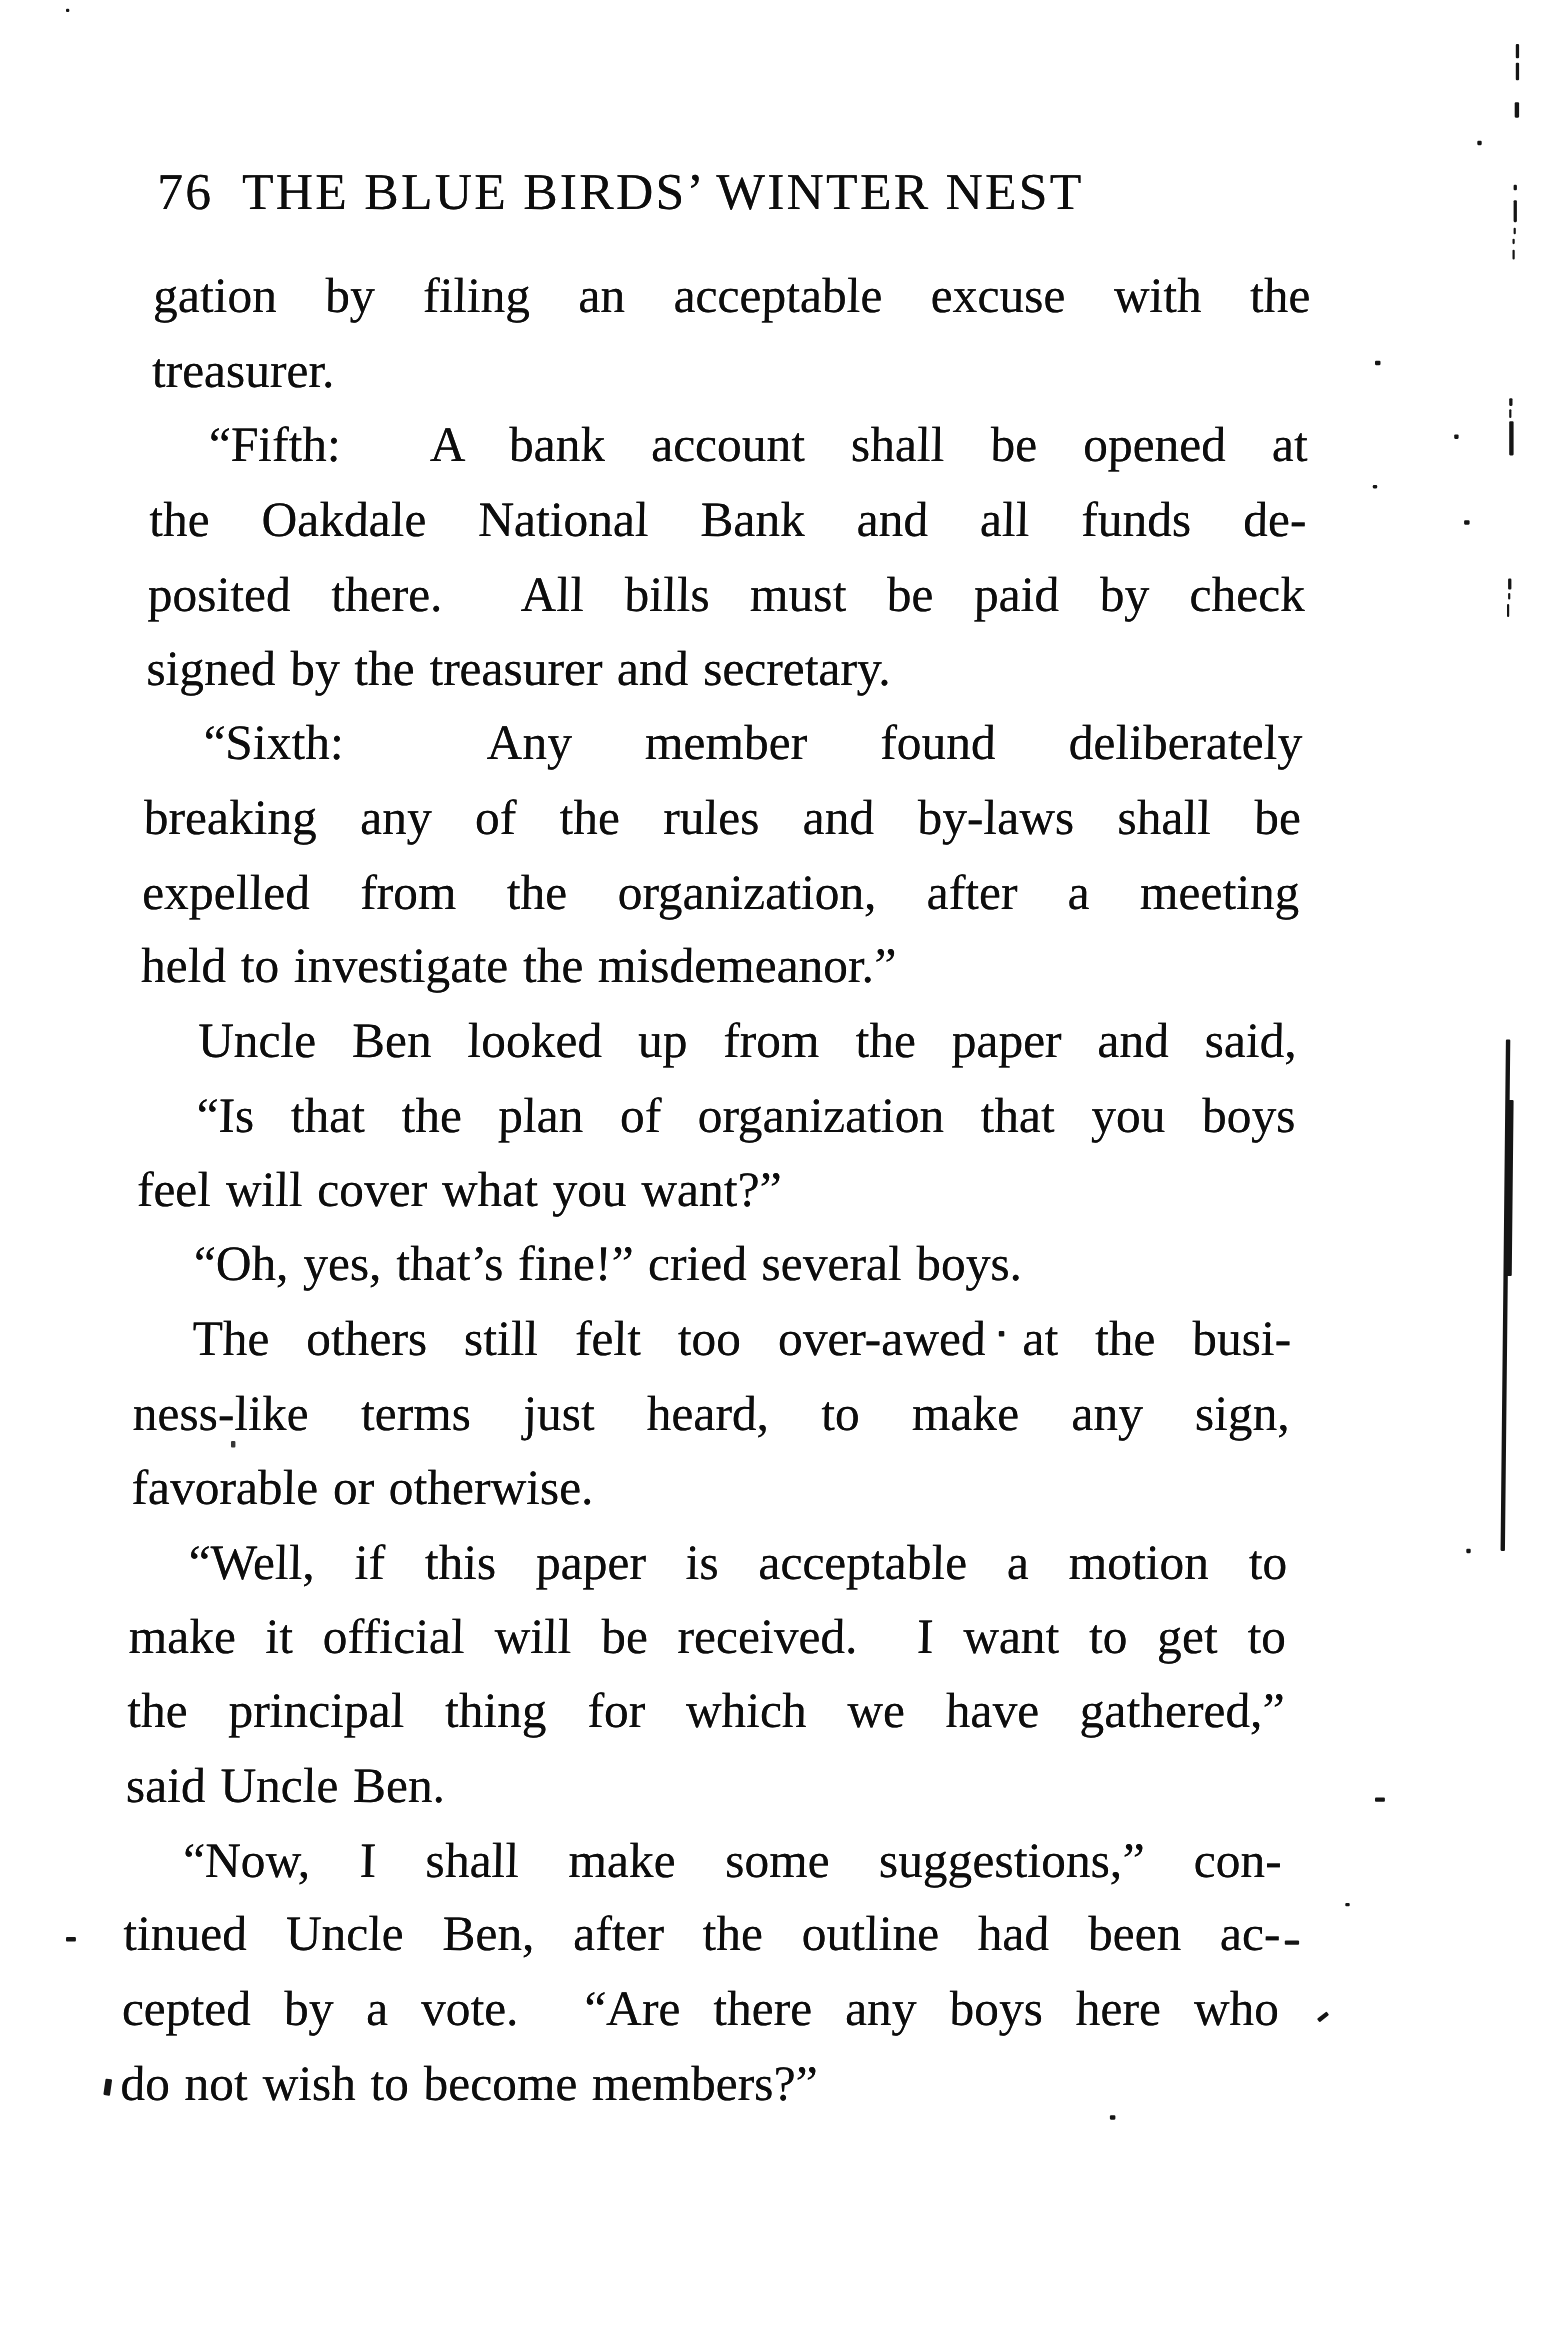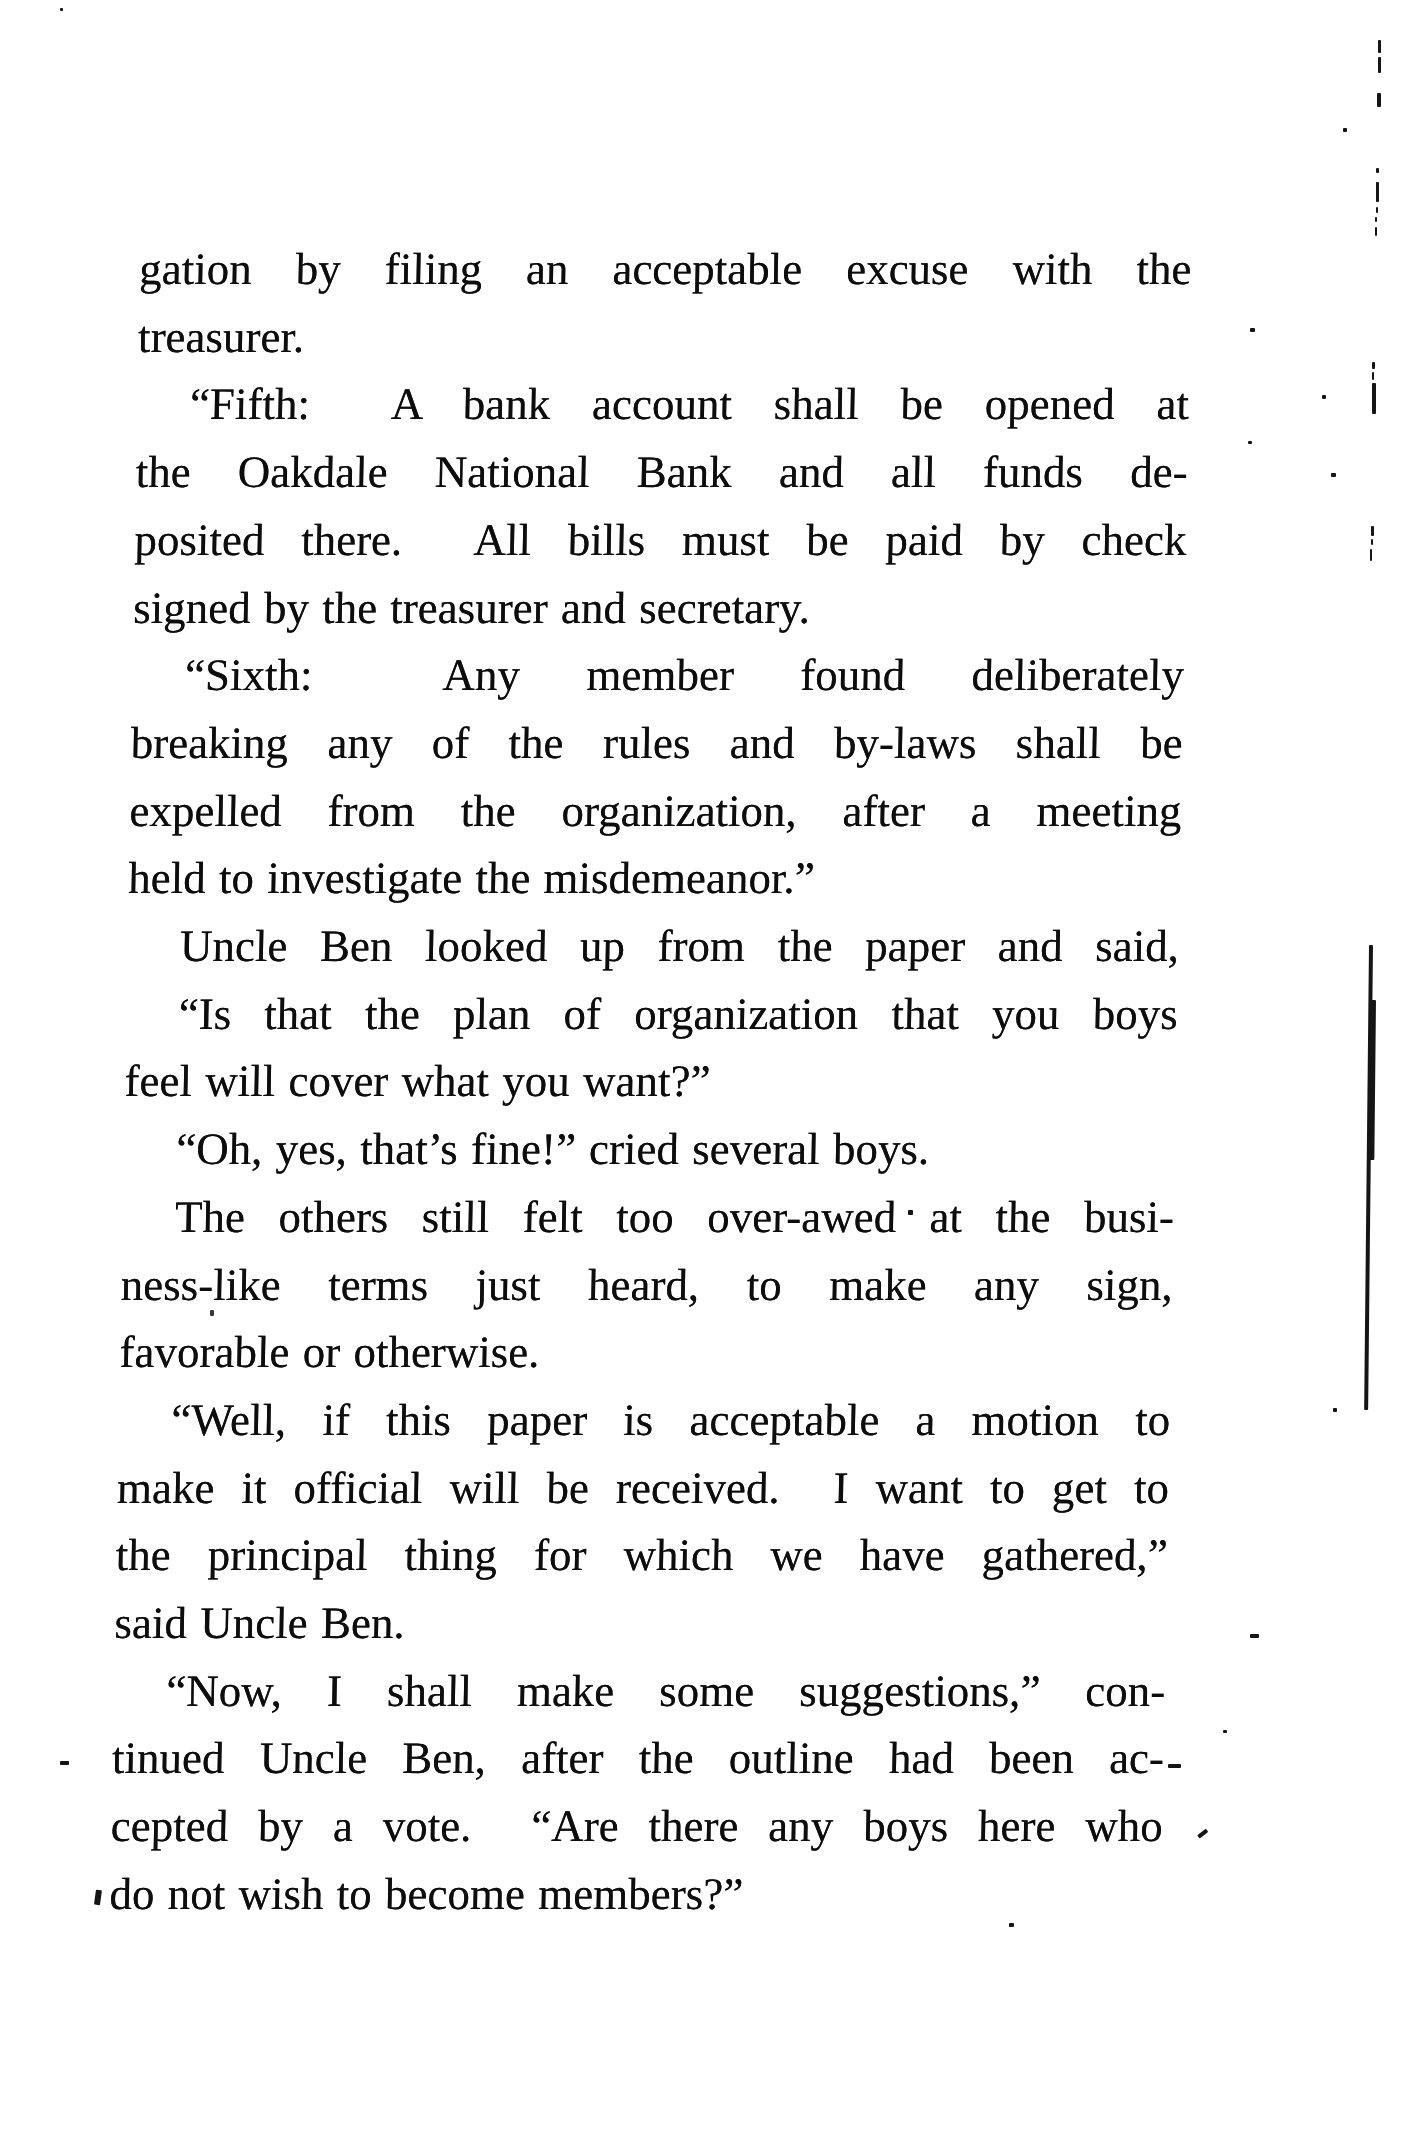--- a/index.html
+++ b/index.html
@@ -27,20 +27,23 @@
   .line{text-align:left;}
   .line.just{text-align:justify;text-align-last:justify;}
   .line.indent{text-indent:53px;}
   .artifact{position:absolute;background:#151515;border-radius:1px;}
 </style>
 </head>
 <body>
 
 <div class="page" style="--paper: #ffffff; --ink: #0d0d0d;">
 
+  <div class="header">
+    <span>76</span><span class="hgap"></span><span>THE BLUE BIRDS’ WINTER NEST</span>
+  </div>
 
   <div class="body-text">
       <div class="line just">gation by filing an acceptable excuse with the</div>
       <div class="line">treasurer.</div>
       <div class="line just indent">“Fifth:&nbsp; A bank account shall be opened at</div>
       <div class="line just">the Oakdale National Bank and all funds de-</div>
       <div class="line just">posited there.&nbsp; All bills must be paid by check</div>
       <div class="line">signed by the treasurer and secretary.</div>
       <div class="line just indent">“Sixth:&nbsp; Any member found deliberately</div>
       <div class="line just">breaking any of the rules and by-laws shall be</div>

